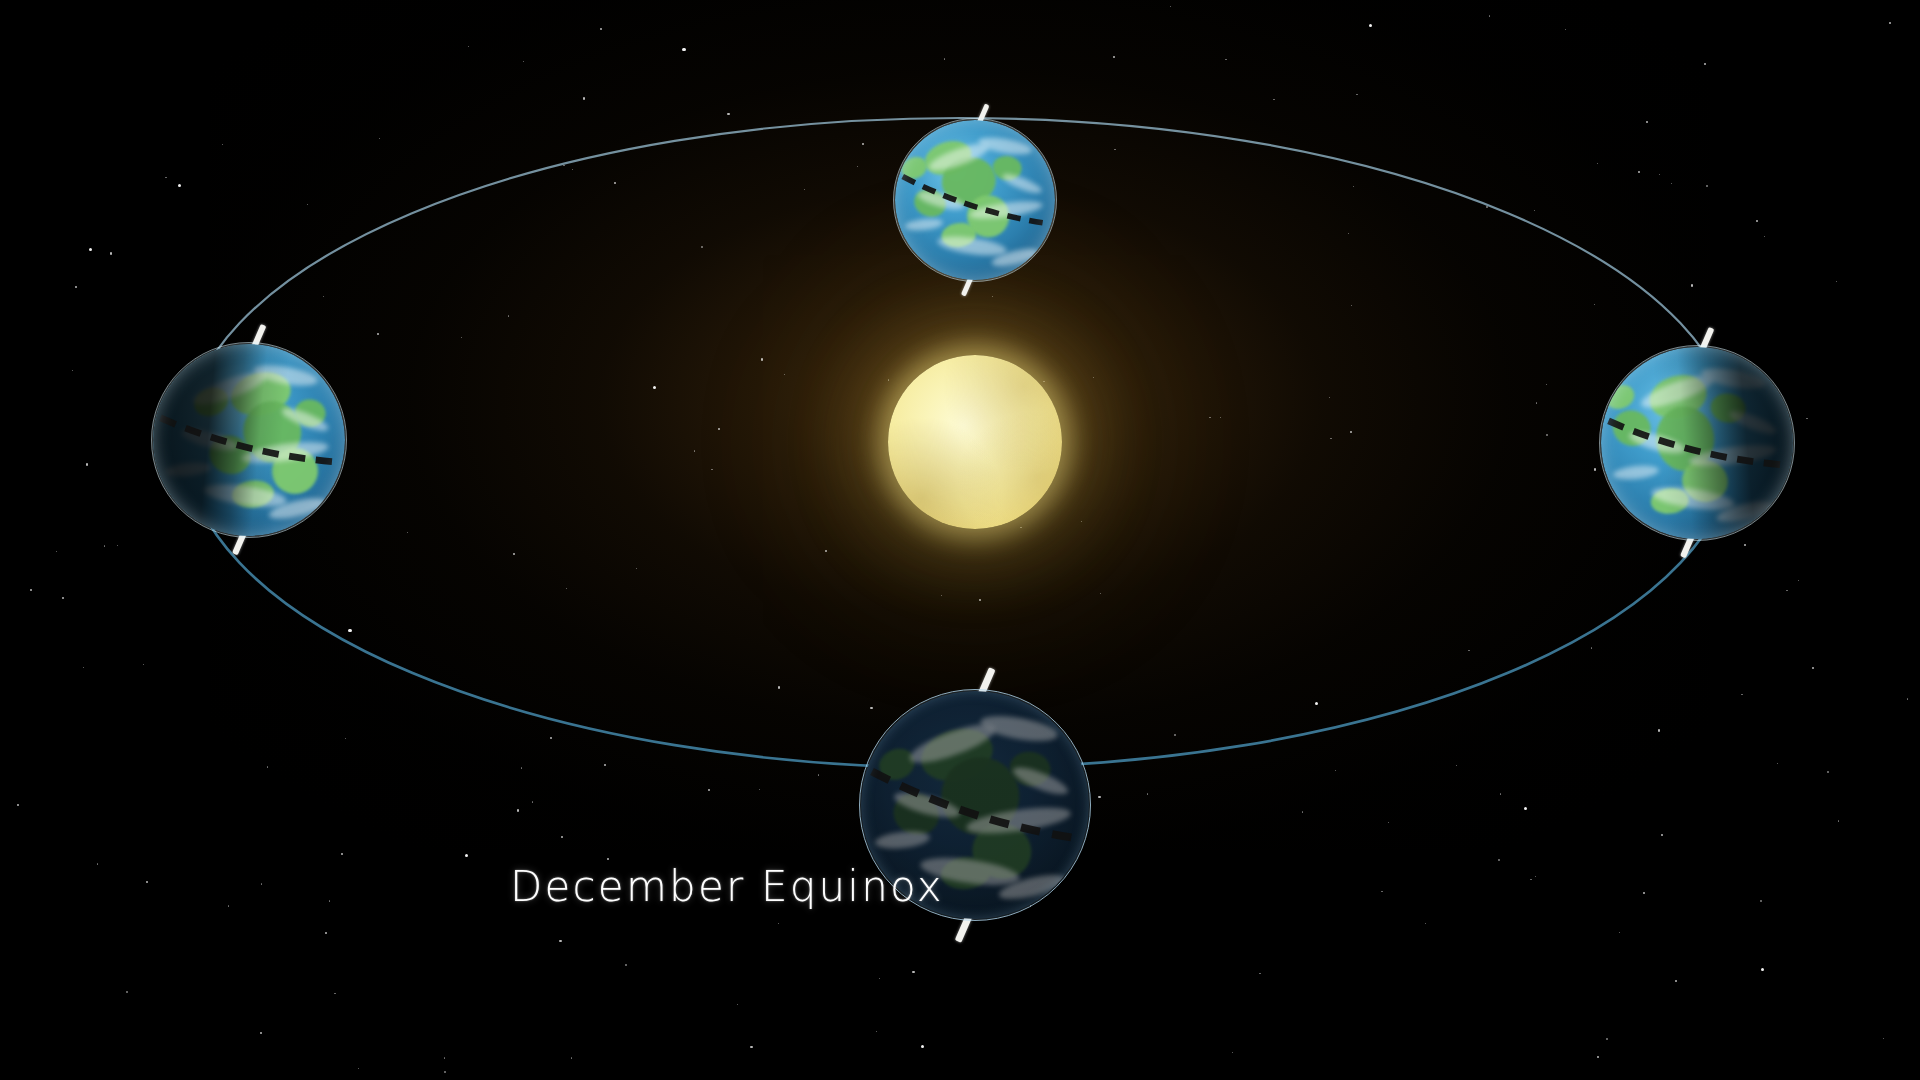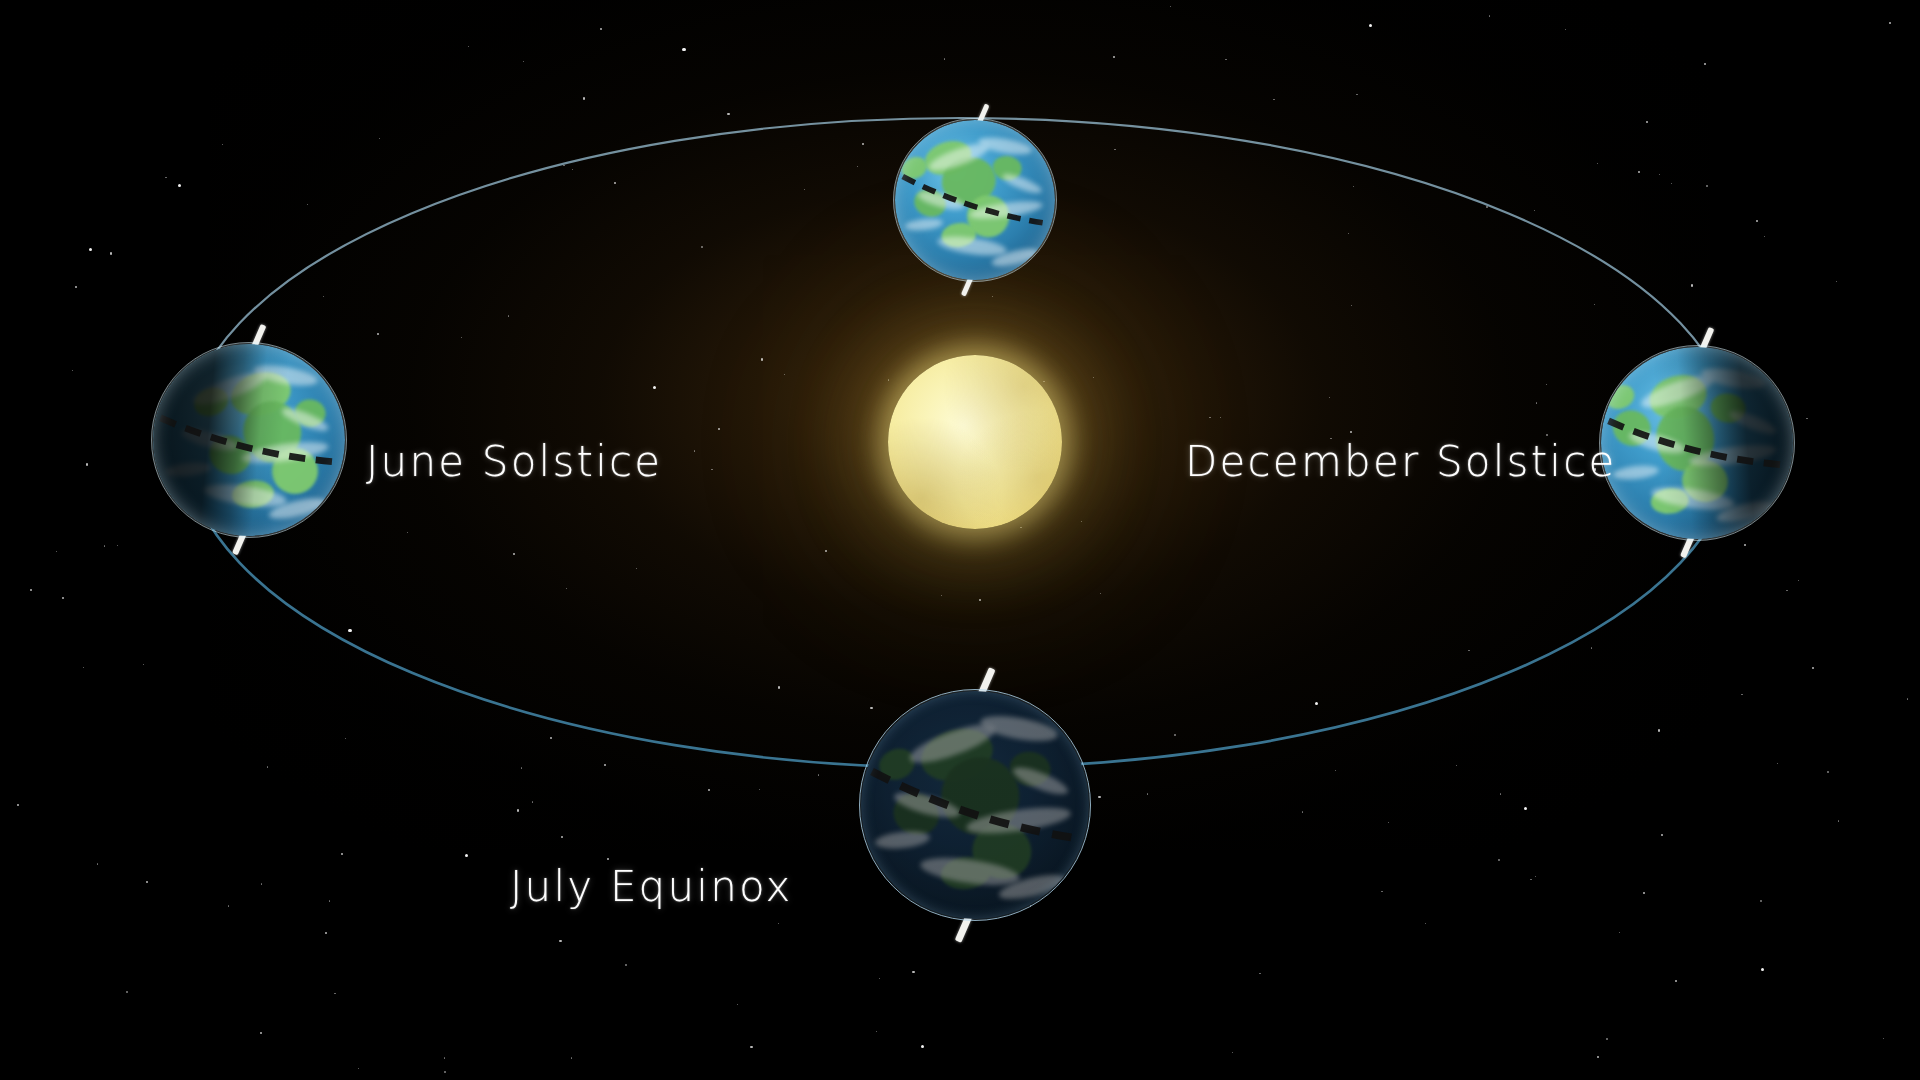--- a/index.html
+++ b/index.html
@@ -471,17 +471,15 @@
         </div>
         <svg class="equator-svg" width="192" height="192" viewBox="0 0 192 192" style="left:0;top:0;">
           <g transform="rotate(14 96 96)">
             <path d="M 4.800000000000011 96 Q 96 111.36 187.2 96" fill="none" stroke="#111111" stroke-width="6.720000000000001" stroke-dasharray="16.3 10.6" stroke-linecap="butt" opacity="0.92"></path>
           </g>
         </svg>
         <div class="limb-glow" style="box-shadow: inset 0 0 18px rgba(220,245,255,0.42); border:1.4px solid rgba(220,245,255,0.55);"></div>
       </div>
     </div>
 
-  <div class="label" id="label-june-solstice" style="left: 366px; top: 437px; font-size: 42px; color: rgb(255, 255, 255);">June Solstice</div>
-  <div class="label" id="label-september-equinox" style="left: 510px; top: 862px; font-size: 42px; color: rgb(255, 255, 255);">July Equinox</div>
-  <div class="label" id="label-december-solstice" style="left: 1185px; top: 437px; font-size: 42px; color: rgb(255, 255, 255);">December Solstice</div>
+  <div class="label" id="label-september-equinox" style="left: 510px; top: 862px; font-size: 42px; color: rgb(255, 255, 255);">December Equinox</div>
 
 </div>
 
 </body></html>

